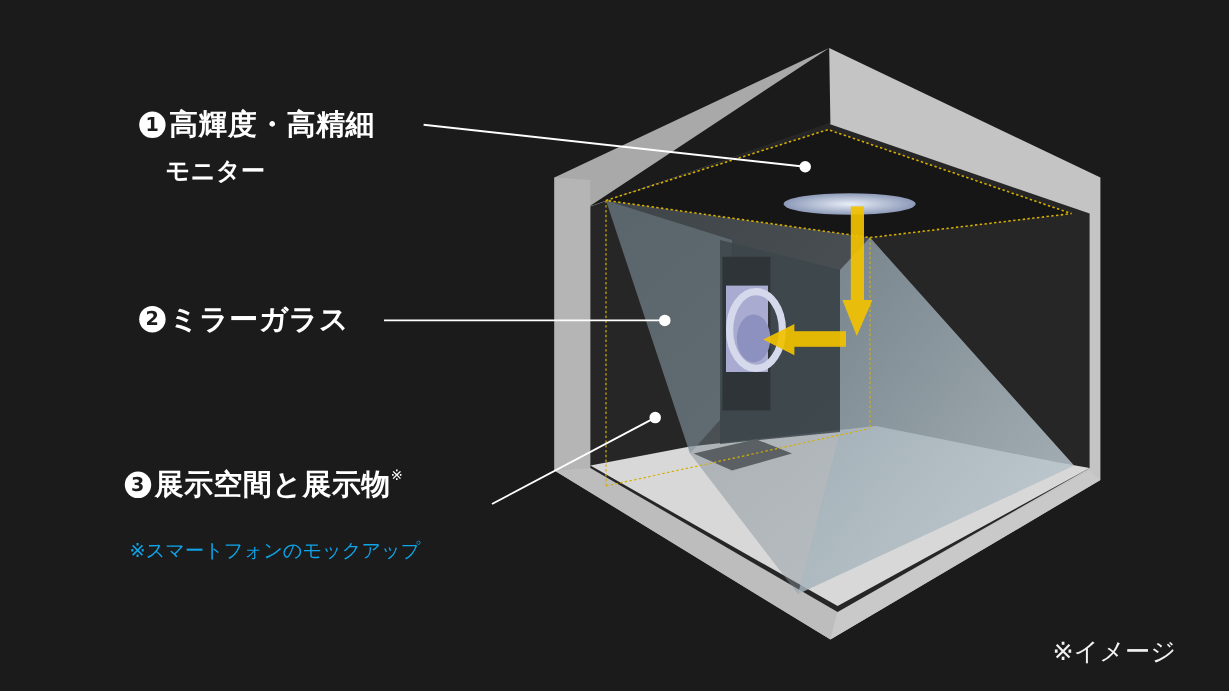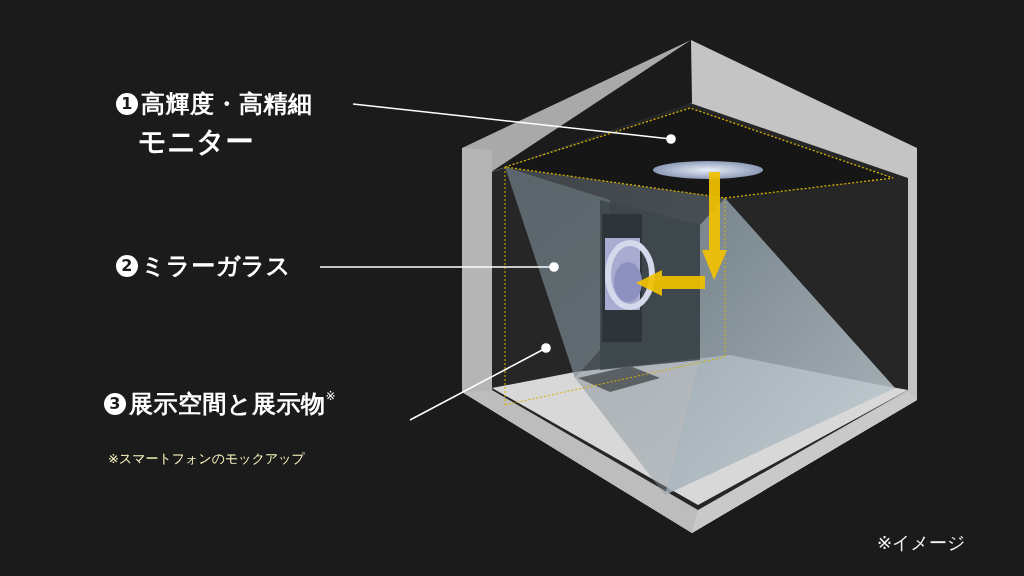--- a/index.html
+++ b/index.html
@@ -3,26 +3,26 @@
 <meta charset="utf-8">
 <style>
   html,body{margin:0;padding:0;}
   body{width:1024px;height:576px;background:#1b1b1b;overflow:hidden;position:relative;
        font-family:"DejaVu Sans","Liberation Sans",sans-serif;color:#ffffff;}
   #diagram{position:absolute;left:0;top:0;width:1024px;height:576px;}
   .label{position:absolute;color:#fff;white-space:nowrap;font-weight:bold;letter-spacing:0.5px;}
   .label .num{display:inline-block;width:22px;height:22px;border-radius:50%;background:#fff;color:#1b1b1b;
        font-size:16px;line-height:22px;text-align:center;font-weight:bold;margin-right:3px;vertical-align:3px;}
   .l1{left:104px;top:88px;font-size:24px;line-height:32px;margin-left:12px;}
-  .l1b{left:138px;top:126px;font-size:28px;line-height:32px;}
+  .l1b{left:138px;top:126px;font-size:20px;line-height:32px;}
   .l2{left:116px;top:250px;font-size:24px;line-height:32px;}
   .l3{left:104px;top:380px;font-size:24px;line-height:32px;}
   .l3 .mark{font-size:12px;vertical-align:12px;font-weight:normal;}
-  .note{position:absolute;left:108px;top:446px;font-size:13px;line-height:26px;color:#fef9c3;white-space:nowrap;}
-  .image-note{position:absolute;left:877px;top:530px;font-size:18px;line-height:26px;color:#f2f2f2;white-space:nowrap;}
+  .note{position:absolute;left:108px;top:446px;font-size:16px;line-height:26px;color:#0ea5e9;white-space:nowrap;}
+  .image-note{position:absolute;left:877px;top:530px;font-size:21px;line-height:26px;color:#f2f2f2;white-space:nowrap;}
 </style>
 </head>
 <body>
 
 <svg id="diagram" viewBox="0 0 1024 576" xmlns="http://www.w3.org/2000/svg">
   <defs>
     <linearGradient id="glassGrad" x1="0" y1="0" x2="1" y2="1">
       <stop offset="0" stop-color="#8fa0aa" stop-opacity="0.75"></stop>
       <stop offset="1" stop-color="#c7d2d8" stop-opacity="0.9"></stop>
     </linearGradient>

